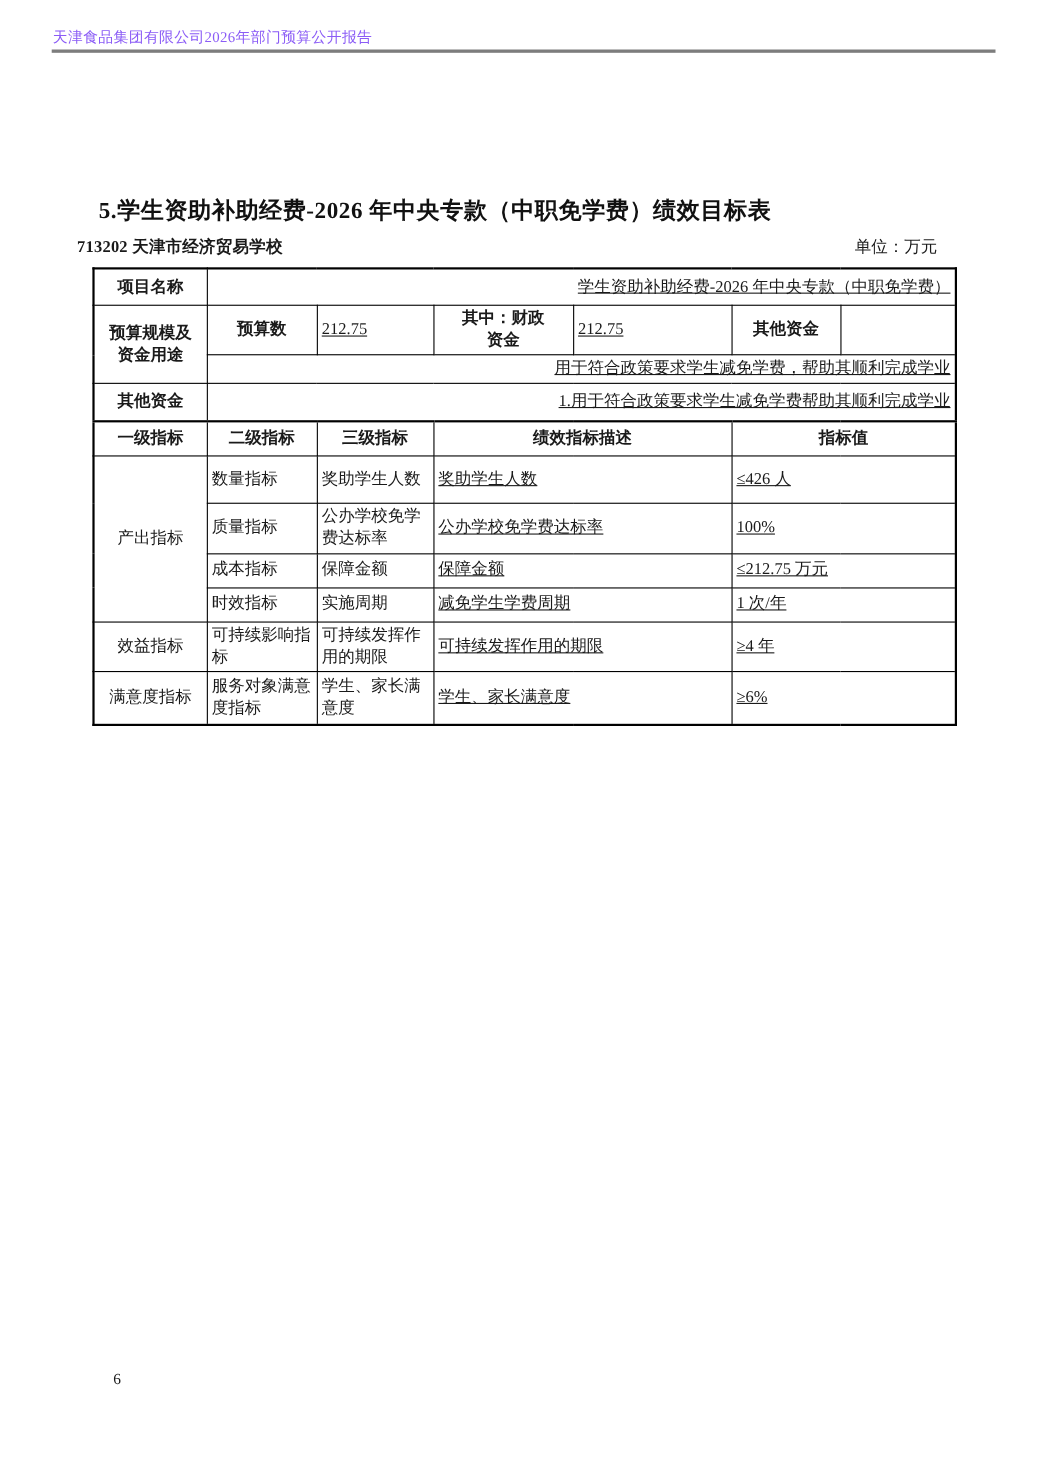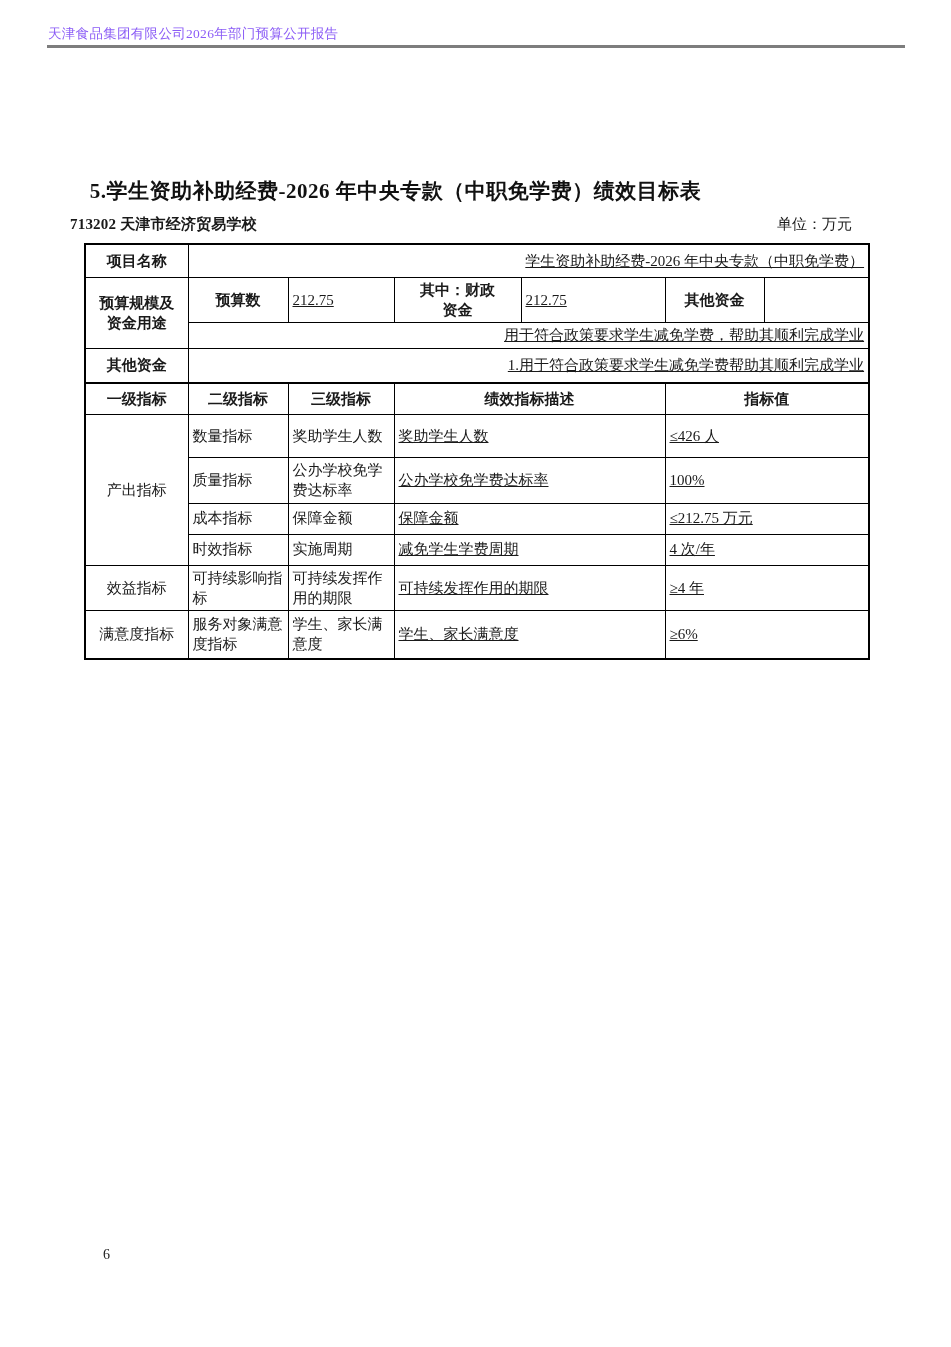--- a/index.html
+++ b/index.html
@@ -141,21 +141,21 @@
     <tr style="height:31px">
       <td class="ind-l">成本指标</td>
       <td class="ind-l">保障金额</td>
       <td class="val-l" colspan="2">保障金额</td>
       <td class="val-l" colspan="2">≤212.75 万元</td>
     </tr>
     <tr style="height:31px">
       <td class="ind-l">时效指标</td>
       <td class="ind-l">实施周期</td>
       <td class="val-l" colspan="2">减免学生学费周期</td>
-      <td class="val-l" colspan="2">4 次/年</td>
+      <td class="val-l" colspan="2">1 次/年</td>
     </tr>
 
     <tr style="height:43px">
       <td class="cen">效益指标</td>
       <td class="ind-l">可持续影响指标</td>
       <td class="ind-l">可持续发挥作用的期限</td>
       <td class="val-l" colspan="2">可持续发挥作用的期限</td>
       <td class="val-l" colspan="2">≥4 年</td>
     </tr>
 

